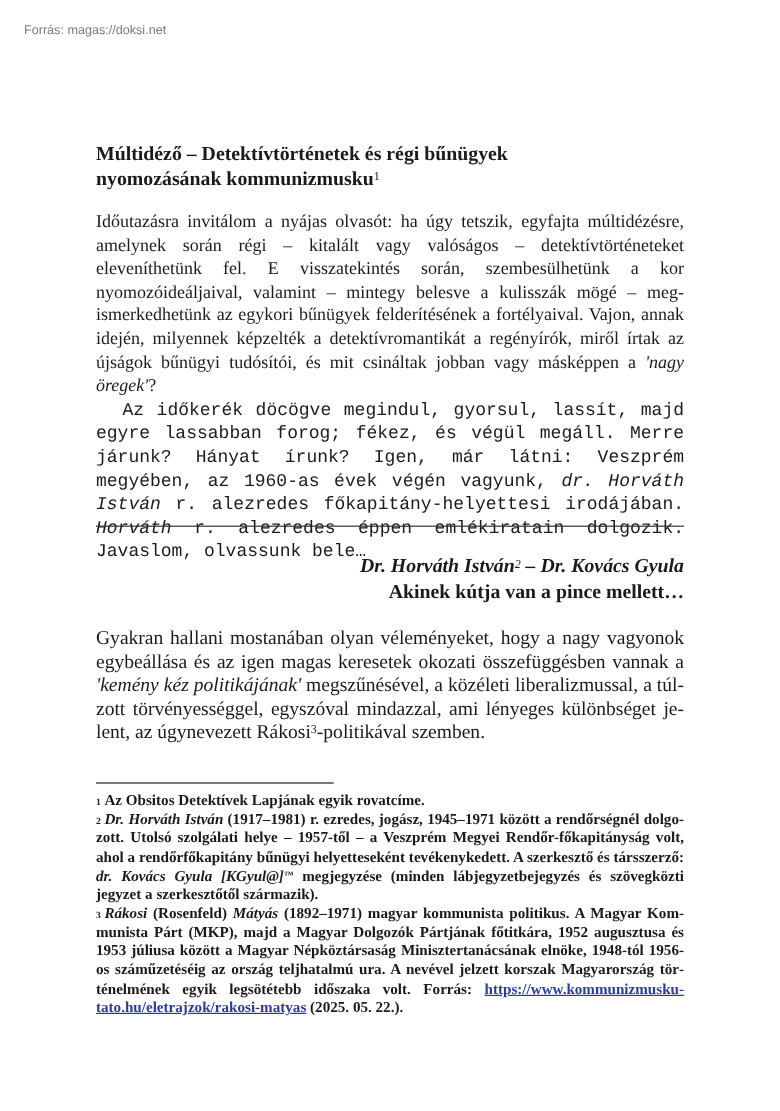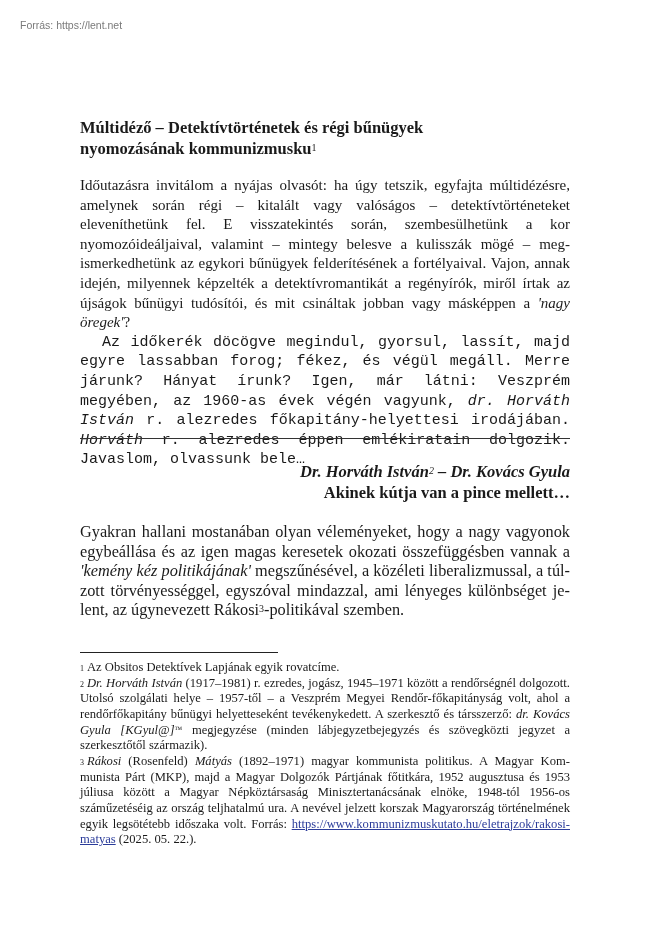--- a/index.html
+++ b/index.html
@@ -95,38 +95,39 @@
     border-top: 1px solid #222;
   }
   .footnotes {
     top: 660px;
     font-size: 12.6px;
     line-height: 15.65px;
     text-align: justify;
   }
   .footnotes p {
     margin: 0;
+    font-weight: bold;
   }
   .footnotes sup {
     font-size: 8px;
     vertical-align: top;
     position: relative;
     top: 1px;
     margin-right: 3px;
   }
   .footnotes a {
     color: #2b3c9a;
     text-decoration: underline;
   }
   i { font-style: italic; }
 </style>
 </head>
 <body>
 
-<div class="source">Forrás: https://lent.net</div>
+<div class="source">Forrás: magas://doksi.net</div>
 
 <div class="page title-block">
   <div>Múltidéző – Detektívtörténetek és régi bűnügyek</div>
   <div><span>nyomozásának kommunizmusku</span><sup>1</sup></div>
 </div>
 
 <div class="page intro">
   <p><span>Időutazásra invitálom a nyájas olvasót: ha úgy tetszik, egyfajta múltidé­zésre, amelynek során régi – kitalált vagy valóságos – detektívtörténete­ket eleveníthetünk fel. E visszatekintés során, szembesülhetünk a kor nyomozóideáljaival, valamint – mintegy belesve a kulisszák mögé – meg­ismerkedhetünk az egykori bűnügyek felderítésének a fortélyaival. Va­jon, annak idején, milyennek képzelték a detektívromantikát a regény­írók, miről írtak az újságok bűnügyi tudósítói, és mit csináltak jobban vagy másképpen a </span><i>'nagy öregek'</i><span>?</span></p>
   <p class="indent"><span>Az időkerék döcögve megindul, gyorsul, lassít, majd egyre lassabban forog; fékez, és végül megáll. Merre járunk? Hányat írunk? Igen, már látni: Veszprém megyében, az 1960-as évek végén vagyunk, </span><i>dr. Horváth István</i><span> r. alezredes főkapitány-helyettesi irodájában. </span><i>Horváth</i><span> r. alezredes éppen emlékiratain dolgozik. Javaslom, olvassunk bele…</span></p>
 </div>

